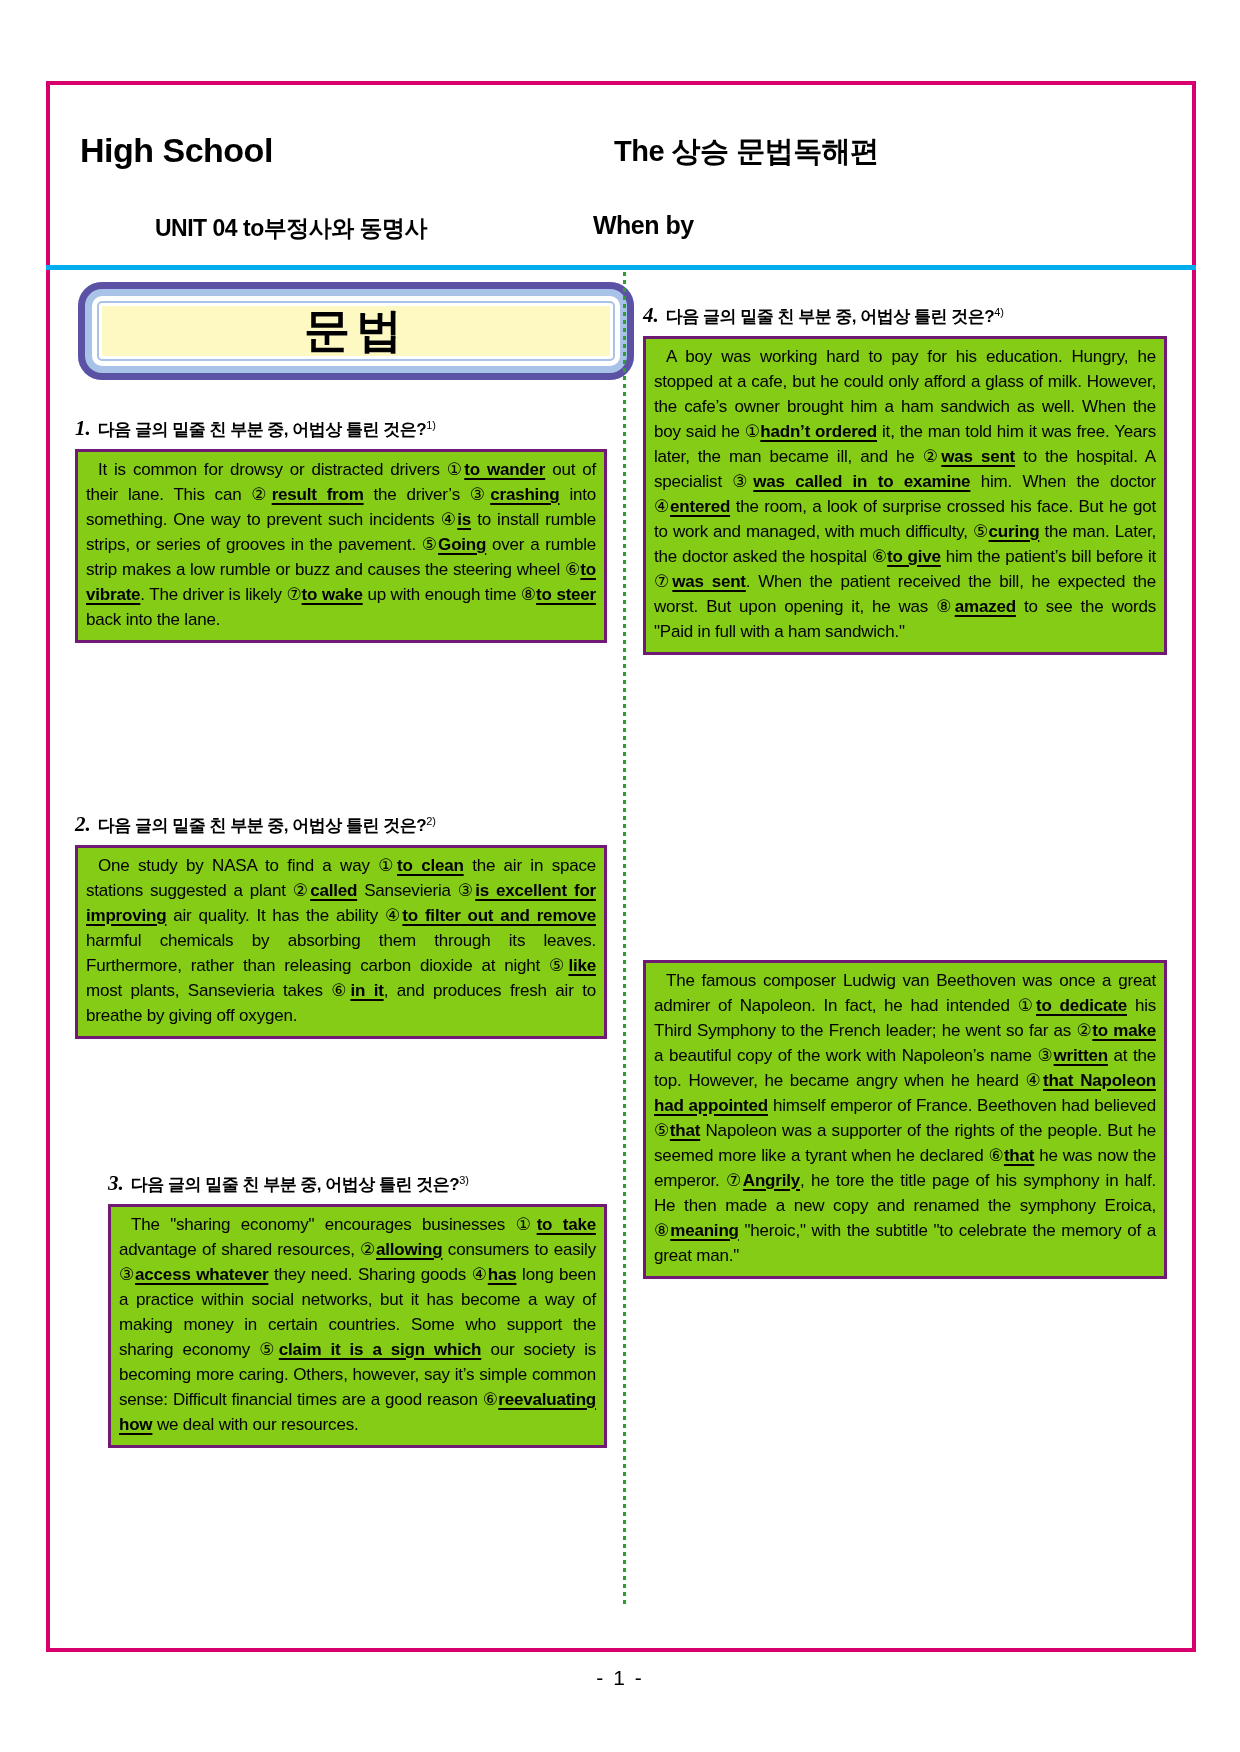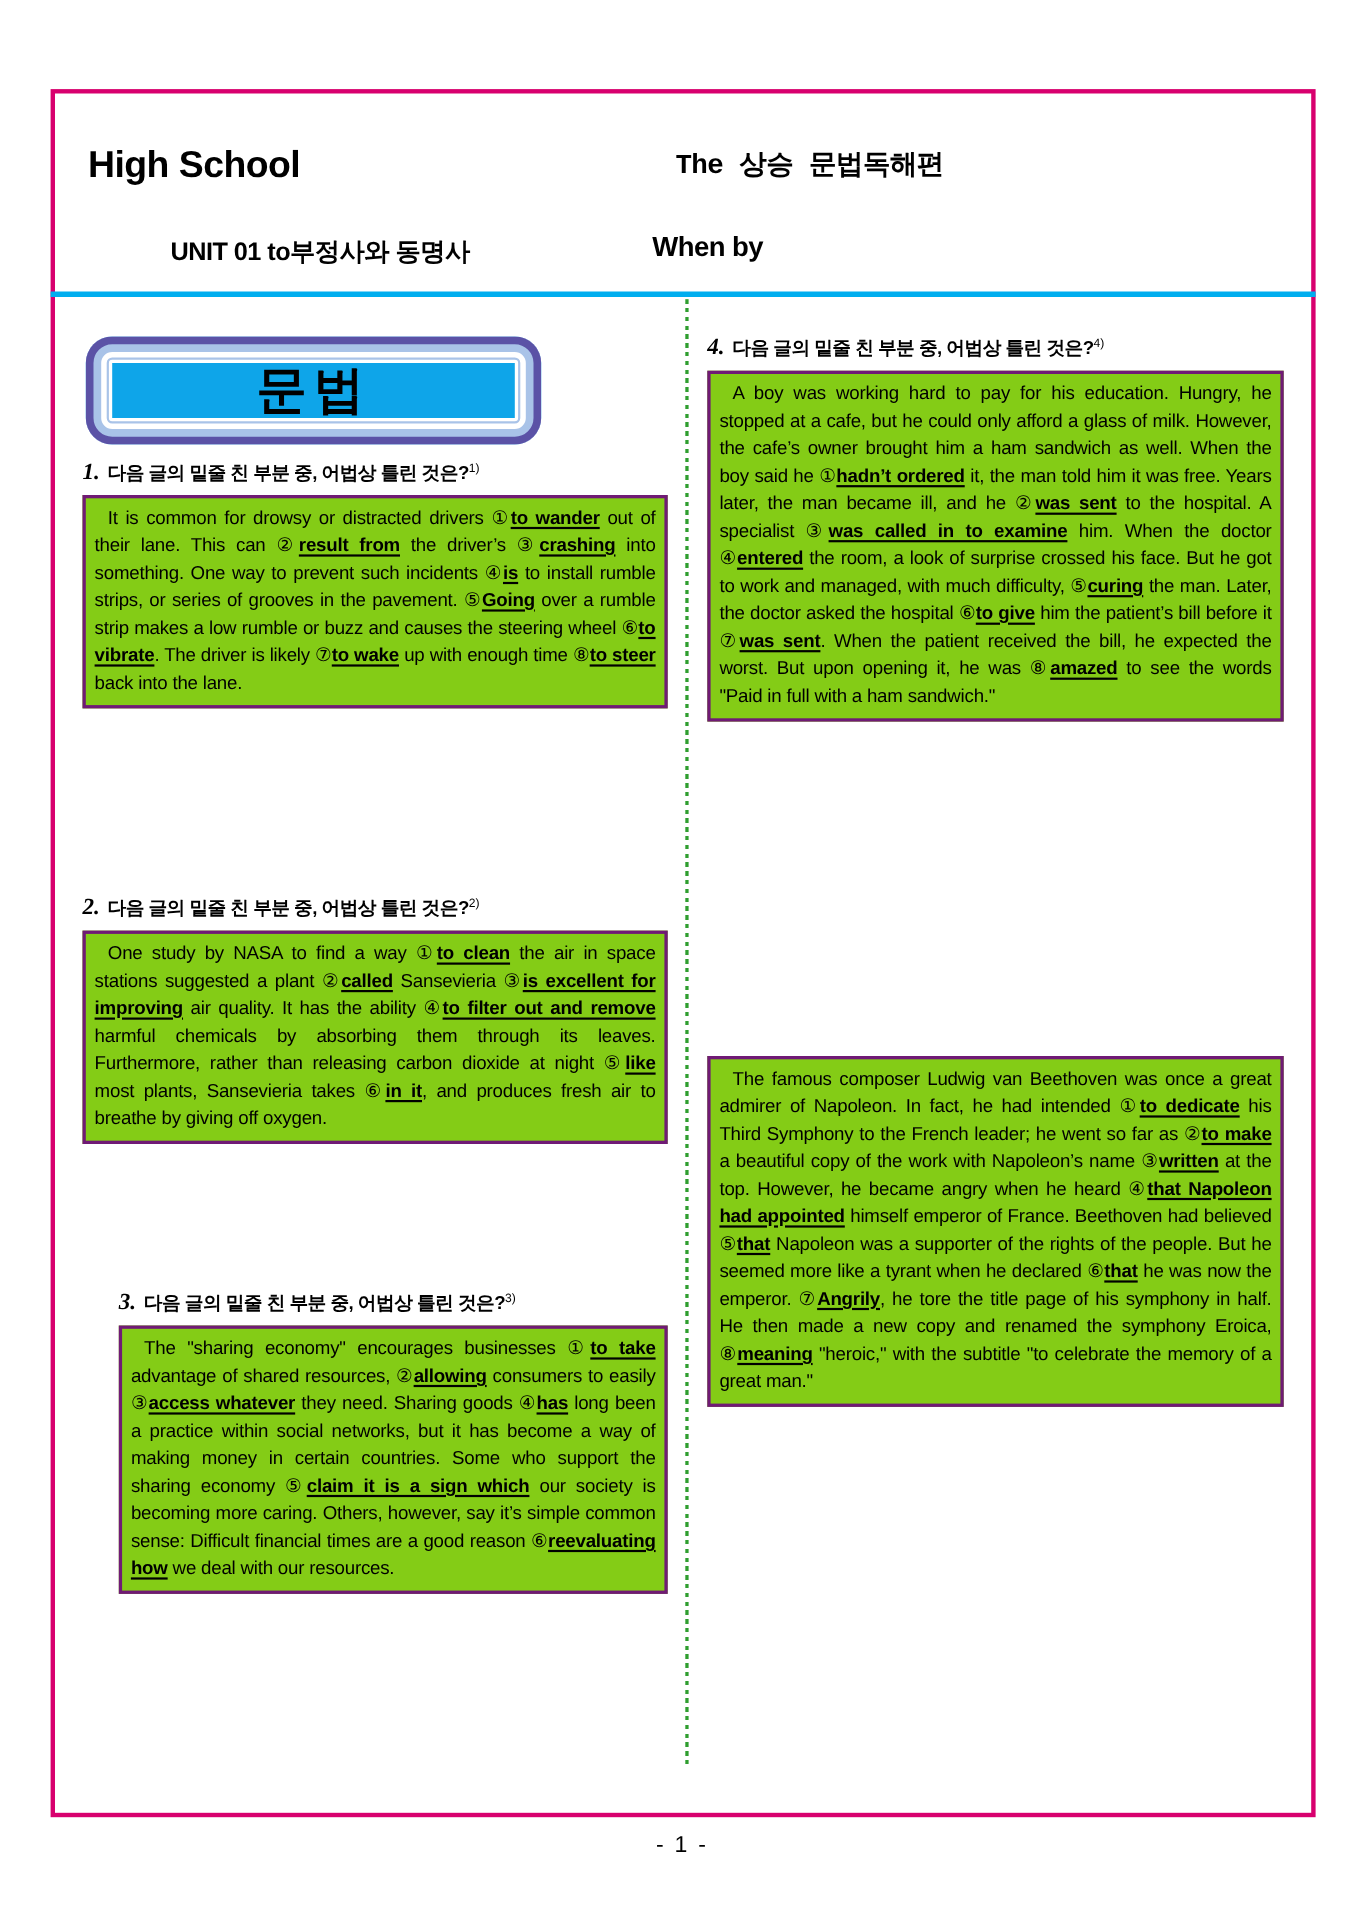--- a/index.html
+++ b/index.html
@@ -17,31 +17,31 @@
     position:absolute; left:46px; top:265px; width:1150px; height:5px;
     background:#00aeef;
   }
   .column-divider {
     position:absolute; left:623px; top:272px; width:3px; height:1333px;
     background-image:repeating-linear-gradient(to bottom,#2f9e2f 0 4px,transparent 4px 8px);
   }
   
   .hdr { position:absolute; font-weight:bold; white-space:nowrap; letter-spacing:-0.5px; }
   .hdr-left    { left:80px;  top:131px; font-size:34px; }
-  .hdr-right   { left:614px; top:132px; font-size:25px;font-family:Liberation Mono, monospace; }
+  .hdr-right   { left:614px; top:132px; font-size:29px; }
   .hdr-unit    { left:155px; top:213px; font-size:23px; }
   .hdr-madeby  { left:593px; top:211px; font-size:25px; }
   
   .badge {
-    position:absolute; left:78px; top:282px; width:414px; height:98px;
-    background:#0ea5e9; border-radius:24px; box-sizing:border-box;
+    position:absolute; left:78px; top:282px; width:556px; height:98px;
+    background:#fef9c3; border-radius:24px; box-sizing:border-box;
     box-shadow: inset 0 0 0 7px #5b52a6, inset 0 0 0 14px #a9c3e8,
                 inset 0 0 0 19px #ffffff, inset 0 0 0 21px #a9c3e8,
                 inset 0 0 0 24px #ffffff;
-    display:flex; align-items:center; justify-content:center;margin-top:24px;
+    display:flex; align-items:center; justify-content:center;
   }
   .badge-label { font-size:46px; font-weight:800; letter-spacing:6px; }
   
   #col-left  { position:absolute; left:75px;  top:0; width:532px; }
   #col-right { position:absolute; left:643px; top:0; width:524px; }
   .question { position:absolute; left:0; right:0; }
   .q-head { margin:0 0 6px 0; line-height:26px; white-space:nowrap; }
   .q-num {
     font-family:"Liberation Serif","DejaVu Serif",serif;
     font-style:italic; font-weight:bold; font-size:21px; margin-right:7px;
@@ -69,21 +69,21 @@
 </style>
 </head>
 <body>
 
 <div id="page">
 
   <div class="page-border"></div>
 
   <div class="hdr hdr-left">High School</div>
   <div class="hdr hdr-right">The 상승 문법독해편</div>
-  <div class="hdr hdr-unit">UNIT 01 to부정사와 동명사</div>
+  <div class="hdr hdr-unit">UNIT 04 to부정사와 동명사</div>
   <div class="hdr hdr-madeby">When by</div>
 
   <div class="header-separator"></div>
 
   <div class="badge">
     <span class="badge-label">문법</span>
   </div>
 
   <div class="column-divider"></div>
 

